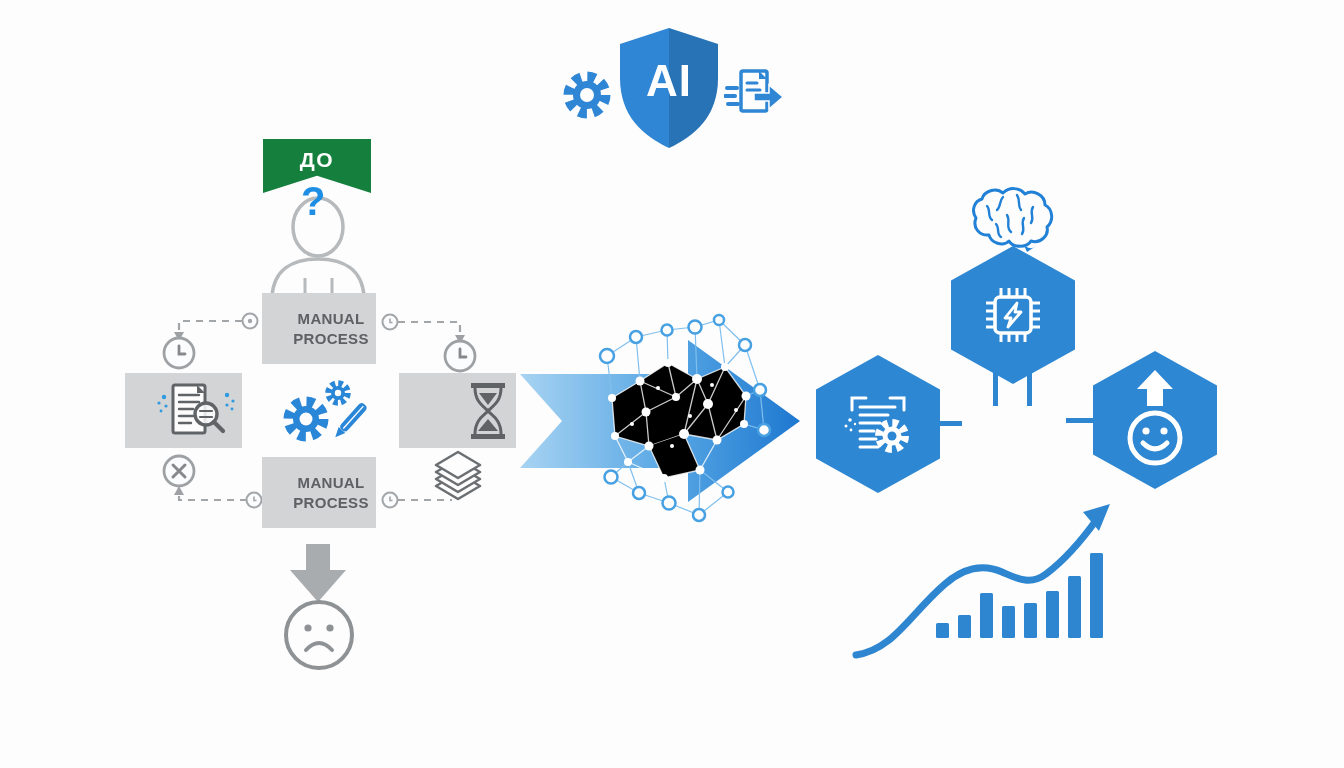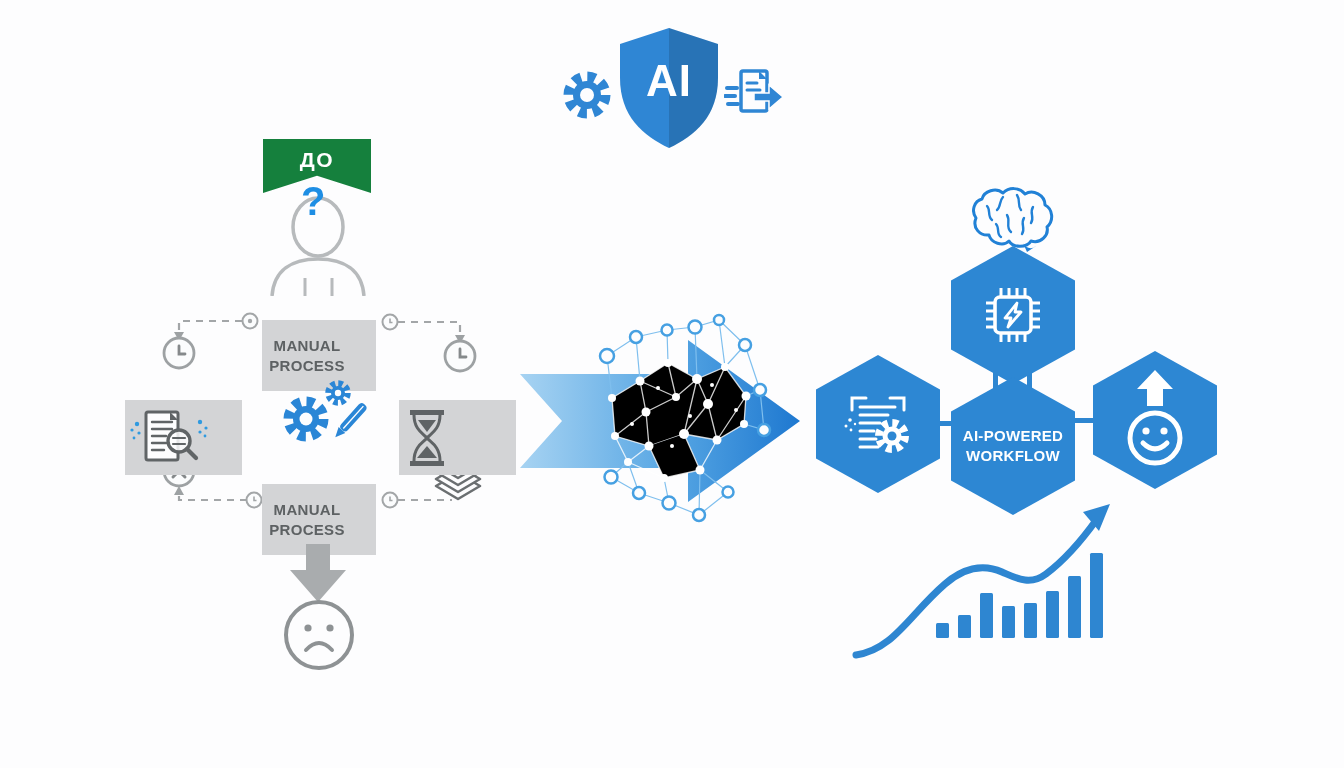--- a/index.html
+++ b/index.html
@@ -11,22 +11,22 @@
   
   .banner{display:flex;align-items:flex-start;justify-content:center;
           clip-path:polygon(0 0,100% 0,100% 100%,50% 68%,0 100%);z-index:3;}
   .banner span{color:#fff;font-weight:700;letter-spacing:1.5px;padding-top:9px;}
   .banner-before{background:#15803d;}
   .banner-before span{font-size:21px;}
   .banner-after{background:#2e86d1;}
   .banner-after span{font-size:17px;letter-spacing:1px;}
 
   
-  .gbox{background:#d3d4d6;display:flex;align-items:center;justify-content:flex-start;
-        text-align:center;z-index:2;margin-top:27px;}
+  .gbox{background:#d3d4d6;display:flex;align-items:center;justify-content:flex-end;
+        text-align:center;z-index:2;}
   .gbox .lbl{color:#5d6163;font-weight:700;font-size:15px;line-height:1.3;letter-spacing:.3px;width:90px;}
 
   .qmark{color:#1e8ee4;font-weight:800;font-size:40px;z-index:4;}
 
   
   .hex{background:#2d87d3;clip-path:polygon(50% 0%,100% 25%,100% 75%,50% 100%,0% 75%,0% 25%);
        display:flex;flex-direction:column;align-items:center;justify-content:center;z-index:2;}
   .hex .hexlbl{color:#fff;font-weight:700;font-size:15px;line-height:1.35;text-align:center;letter-spacing:.3px;}
 
   .ai-label{color:#fff;font-weight:800;font-size:44px;text-align:center;letter-spacing:1px;z-index:4;}
@@ -332,26 +332,20 @@
           <circle cx="-23" cy="0" r="1.2"></circle>
       </g>
       <g transform="translate(14,12)">
         <circle r="13" fill="none" stroke="#fff" stroke-width="8" stroke-dasharray="5.7 4.5"></circle>
         <circle r="9.5" fill="#fff"></circle>
         <circle r="4.5" fill="#2d87d3"></circle>
       </g>
     </svg>
   </div>
 
-  <div class="abs hex" style="left:951px;top:377px;width:124px;height:138px">
-    <div class="hexlbl">
-      <span style="display:block">AI-POWERED</span>
-      <span style="display:block">WORKFLOW</span>
-    </div>
-  </div>
 
   <div class="abs hex" style="left:1093px;top:351px;width:124px;height:138px">
     <svg width="70" height="100" viewBox="0 0 70 100">
       <polygon points="35,0 17,19 27,19 27,36 43,36 43,19 53,19" fill="#fff"></polygon>
       <circle cx="35" cy="68" r="25" fill="none" stroke="#fff" stroke-width="5"></circle>
       <circle cx="26" cy="61" r="3.6" fill="#fff"></circle>
       <circle cx="44" cy="61" r="3.6" fill="#fff"></circle>
       <path d="M23 73 Q35 85 47 73" fill="none" stroke="#fff" stroke-width="5" stroke-linecap="round"></path>
     </svg>
   </div>

